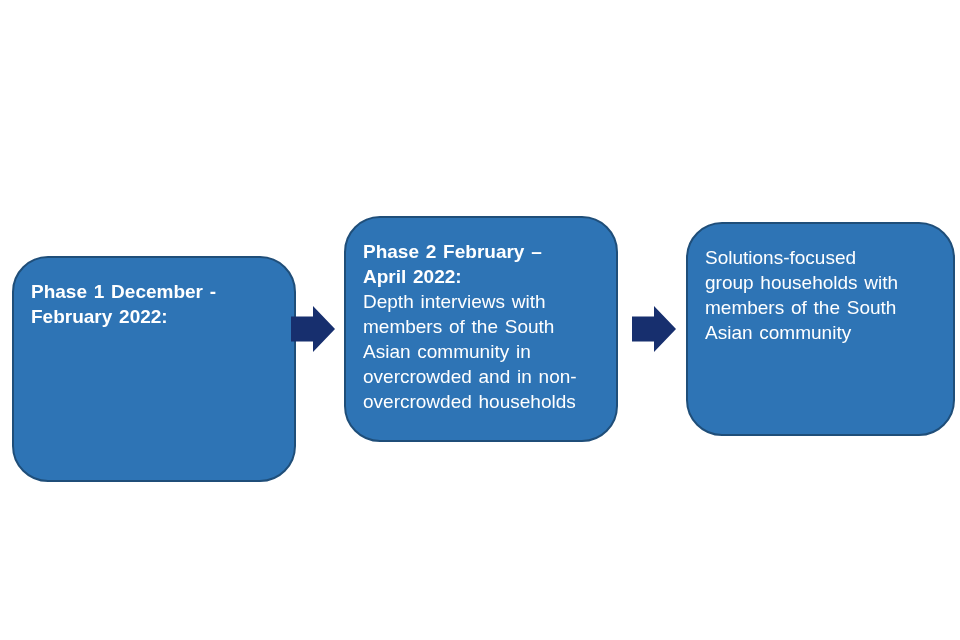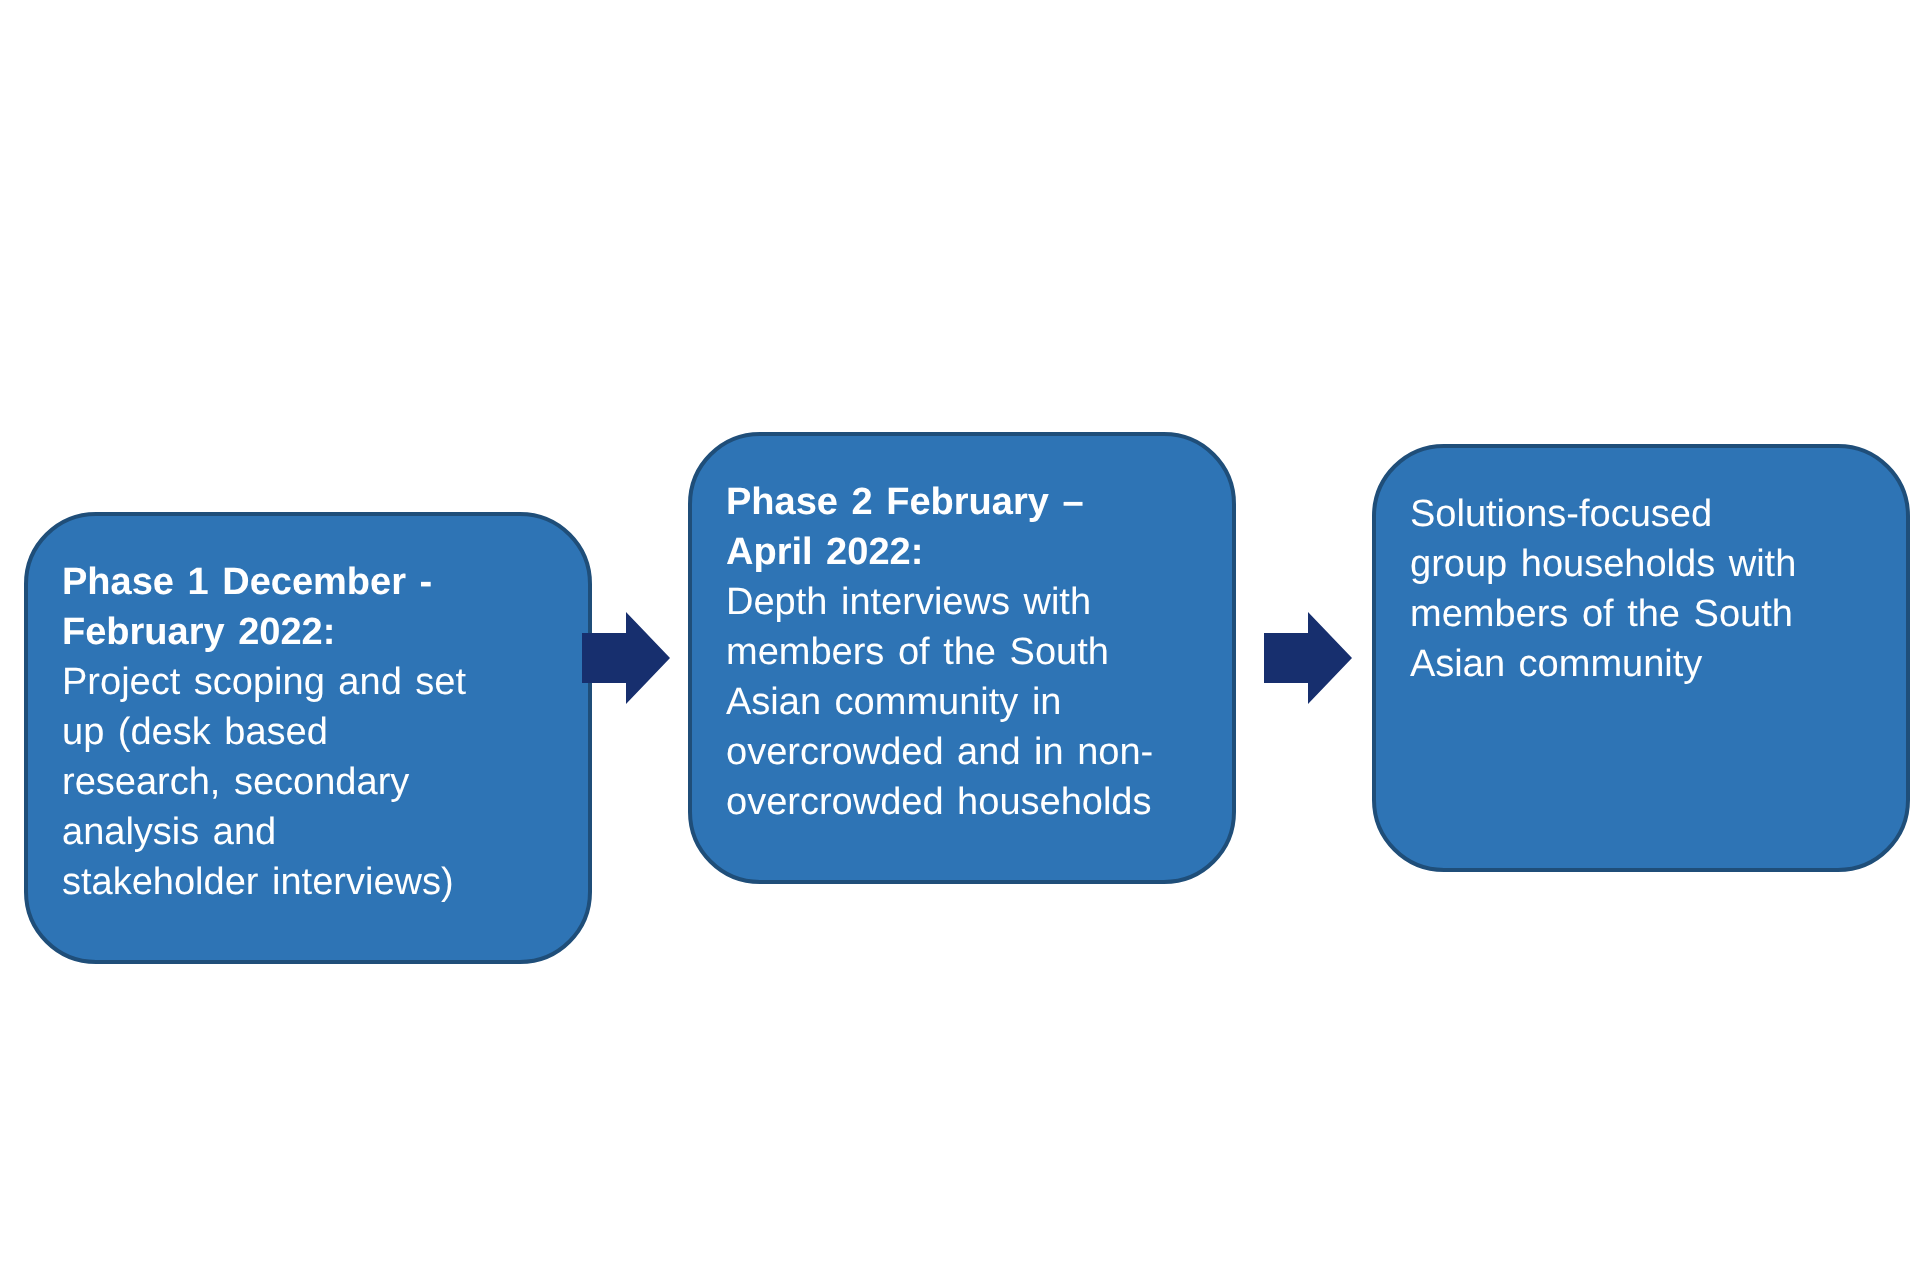--- a/index.html
+++ b/index.html
@@ -38,25 +38,20 @@
   .arrow svg { display: block; width: 100%; height: 100%; }
 </style>
 </head>
 <body>
 
 <div class="canvas">
 
   <div class="phase-box box-1">
     <div class="box-title">Phase 1 December -
 February 2022:</div>
-    <div class="box-body">Project scoping and set
-up (desk based
-research, secondary
-analysis and
-stakeholder interviews)</div>
   </div>
 
   <div class="arrow arrow-1">
     <svg viewBox="0 0 44 46" xmlns="http://www.w3.org/2000/svg" aria-hidden="true">
       <polygon points="0,10.5 22,10.5 22,0 44,23 22,46 22,35.5 0,35.5" fill="#172F6E"></polygon>
     </svg>
   </div>
 
   <div class="phase-box box-2">
     <div class="box-title">Phase 2 February –

